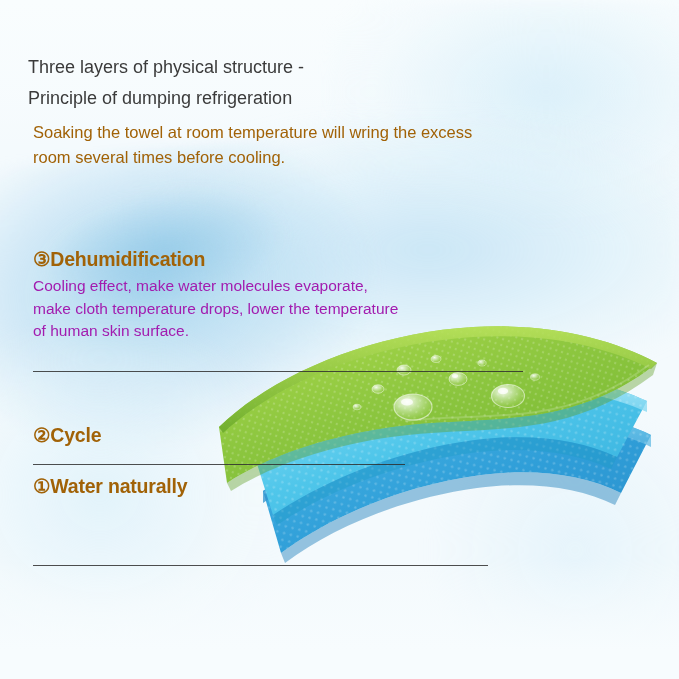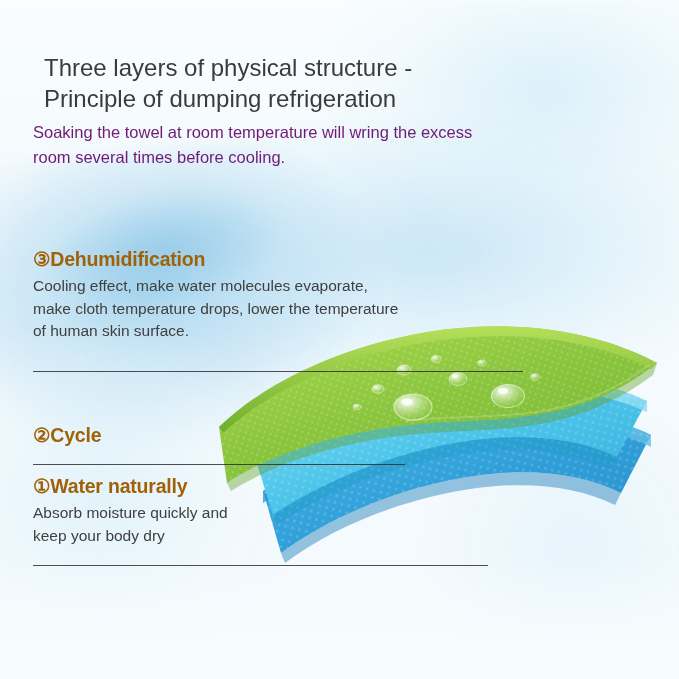--- a/index.html
+++ b/index.html
@@ -56,46 +56,46 @@
     background: linear-gradient(to bottom, rgba(244,251,253,0) 0%, rgba(247,252,254,1) 70%);
   }
   .wash-top {
     left: 0px; top: 0px; width: 679px; height: 150px;
     background: linear-gradient(to bottom, rgba(249,253,254,1) 0%, rgba(249,253,254,0.55) 60%, rgba(249,253,254,0) 100%);
   }
 
   
   .title {
     position: absolute;
-    left: 44px; top: 52px; width: 600px;
-    font-size: 24px;
+    left: 28px; top: 52px; width: 600px;
+    font-size: 18px;
     line-height: 31px;
     color: #3b3b3b;
     font-weight: 400;
   }
   .subtitle {
     position: absolute;
     left: 33px; top: 120px; width: 560px;
     font-size: 16.5px;
     line-height: 25px;
-    color: #701a75;
+    color: #a16207;
   }
 
   .block { position: absolute; }
   .block-heading {
     font-size: 19.5px;
     color: #a16207;
     font-weight: 700;
     letter-spacing: -0.2px;
     white-space: nowrap;
   }
   .block-body {
     font-size: 15.5px;
     line-height: 22.5px;
-    color: #404040;
+    color: #a21caf;
     margin-top: 4px;
   }
 
   #block-3 { left: 33px; top: 248px; width: 420px; }
   #block-2 { left: 33px; top: 388px; width: 230px; margin-top: 36px; }
   #block-1 { left: 33px; top: 475px; width: 250px; }
 
   .rule {
     position: absolute;
     height: 1px;
@@ -232,20 +232,16 @@
   </div>
   <div class="rule" id="rule-3"></div>
 
   <div class="block" id="block-2">
     <div class="block-heading">②Cycle</div>
   </div>
   <div class="rule" id="rule-2"></div>
 
   <div class="block" id="block-1">
     <div class="block-heading">①Water naturally</div>
-    <div class="block-body">
-      <span>Absorb moisture quickly and</span><br>
-      <span>keep your body dry</span>
-    </div>
   </div>
   <div class="rule" id="rule-1"></div>
 
 </div>
 
 </body></html>

